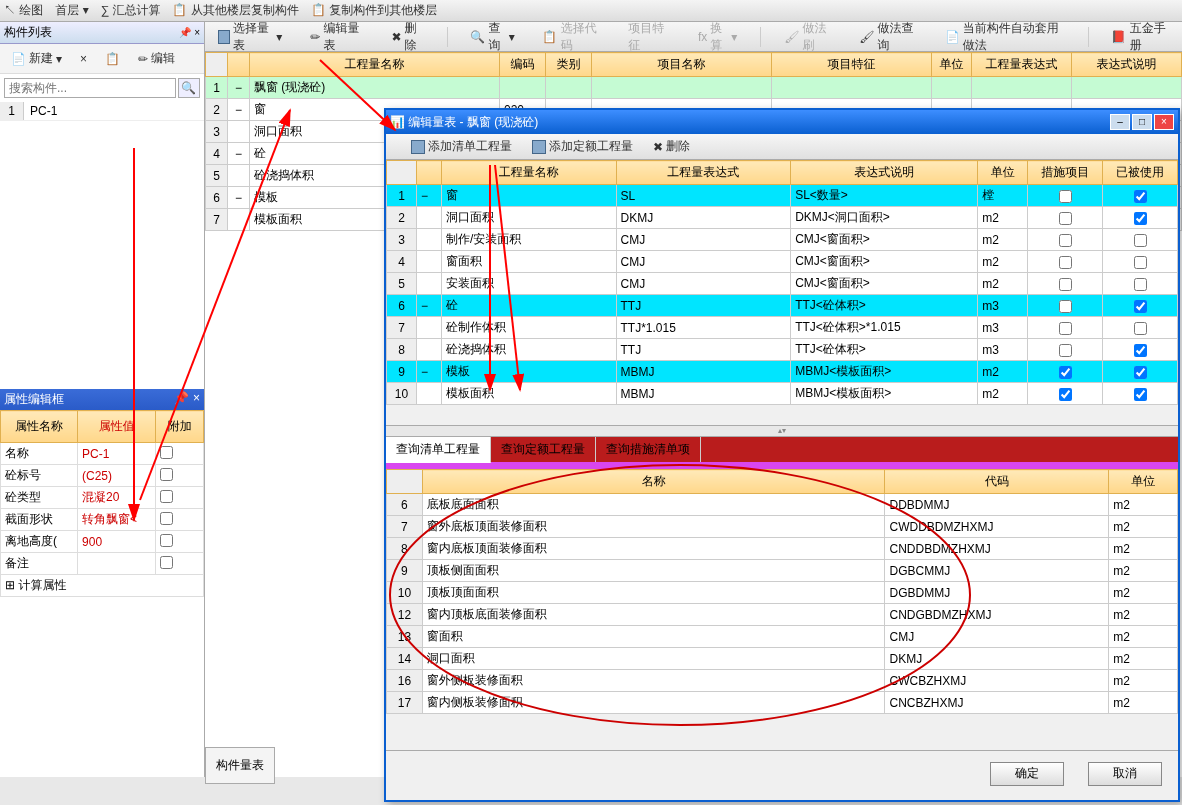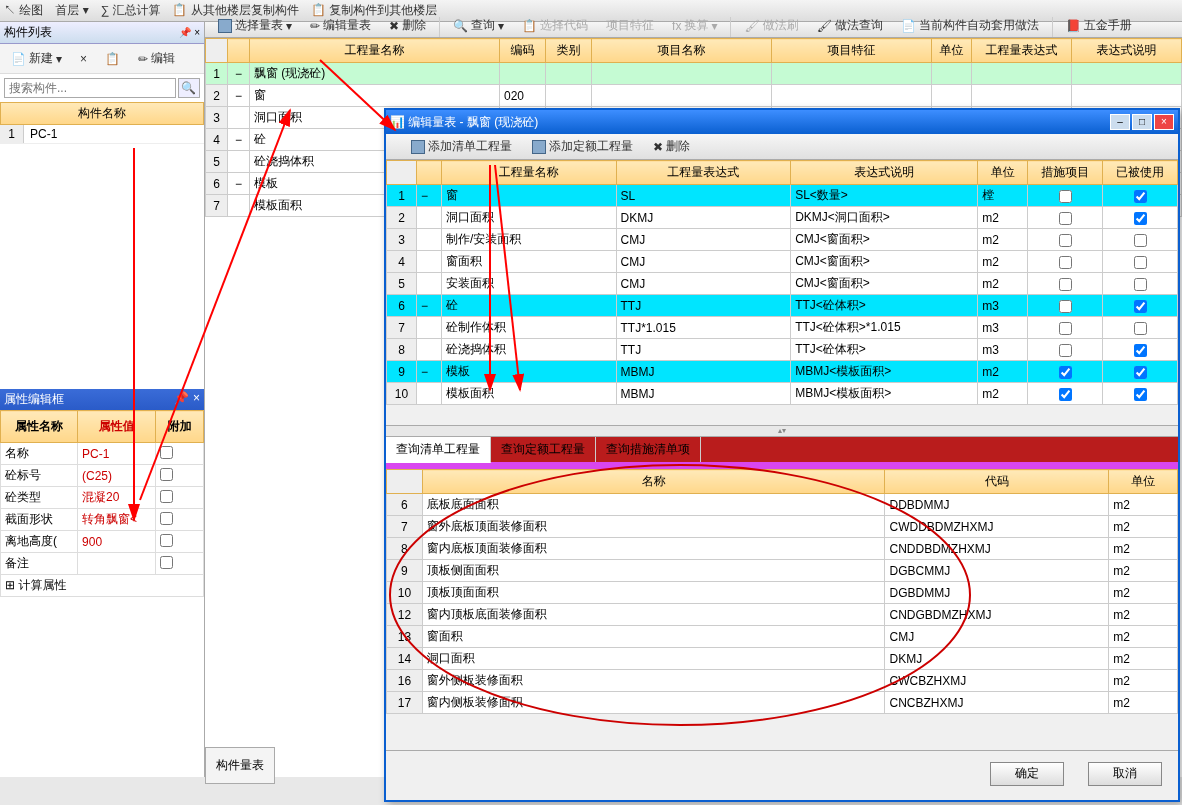--- a/index.html
+++ b/index.html
@@ -17,25 +17,25 @@
 .search{display:flex;padding:4px}
 .search input{flex:1;border:1px solid #aaa;padding:2px 4px}
 .search button{width:22px;border:1px solid #aaa;background:#eef;margin-left:2px}
 .grid-hd{background:linear-gradient(#ffe9b8,#ffd78a);border:1px solid #e0b050;text-align:center;padding:2px}
 .grid-row{display:flex;border-bottom:1px solid #eee}
 .grid-row .rn{width:24px;background:#eee;border-right:1px solid #ccc;text-align:center;padding:2px}
 .grid-row .cell{flex:1;padding:2px 6px}
 .prop-panel{margin-top:auto}
 .prop-hd{background:linear-gradient(#3a6cd8,#2a5bc8);color:#fff;padding:2px 4px;display:flex;justify-content:space-between}
 .prop-table{width:100%;border-collapse:collapse}
-.prop-table th{background:linear-gradient(#ffe9b8,#ffd78a);border:1px solid #e0b050;padding:7px;font-weight:bold}
+.prop-table th{background:linear-gradient(#ffe9b8,#ffd78a);border:1px solid #e0b050;padding:7px;font-weight:normal}
 .prop-table td{border:1px solid #ddd;padding:2px 4px}
 .prop-table .v{color:#c00}
 .right{flex:1;position:relative;background:#fff}
-.right-toolbar{height:16px;background:linear-gradient(#f6f6f6,#e0e0e0);border-bottom:1px solid #aaa;display:flex;align-items:flex-end;padding:0 6px;gap:4px}
+.right-toolbar{height:30px;background:linear-gradient(#f6f6f6,#e0e0e0);border-bottom:1px solid #aaa;display:flex;align-items:center;padding:0 6px;gap:14px}
 .tbl{width:100%;border-collapse:collapse}
 .tbl th{background:linear-gradient(#ffe9b8,#ffd78a);border:1px solid #e0b050;padding:3px;font-weight:normal}
 .tbl td{border:1px solid #ccc;padding:2px 4px;background:#fff}
 .tbl .rn{background:#eee;width:22px;text-align:center}
 .tbl .exp{width:22px;text-align:center;cursor:pointer}
 .tbl tr.hl td{background:#c5fbd3}
 .dialog{position:absolute;left:384px;top:108px;width:796px;height:694px;border:2px solid #0a5fd0;background:#f0f0f0;box-shadow:3px 3px 8px rgba(0,0,0,.3)}
 .dlg-title{height:24px;background:linear-gradient(#3d8eff,#0a5fd0);color:#fff;display:flex;align-items:center;padding:0 4px;justify-content:space-between}
 .dlg-title .wbtns{display:flex;gap:2px}
 .dlg-title .wbtn{width:20px;height:16px;background:#cde;border:1px solid #fff;text-align:center;line-height:14px;color:#000;font-size:10px}
@@ -91,21 +91,20 @@
     <div class="left-tools">
       <span class="btn">📄 <span>新建</span> ▾</span>
       <span class="btn">×</span>
       <span class="btn">📋</span>
       <span class="btn">✏ <span>编辑</span></span>
     </div>
     <div class="search">
       <input placeholder="搜索构件..." style="">
       <button>🔍</button>
     </div>
-    <div class="grid-hd">构件名称</div>
     <div class="grid-row">
       <div class="rn">1</div>
       <div class="cell">PC-1</div>
     </div>
     <div style="flex:1"></div>
 
     <div class="prop-panel">
       <div class="prop-hd">
         <span>属性编辑框</span>
           <span>📌 ×</span>

